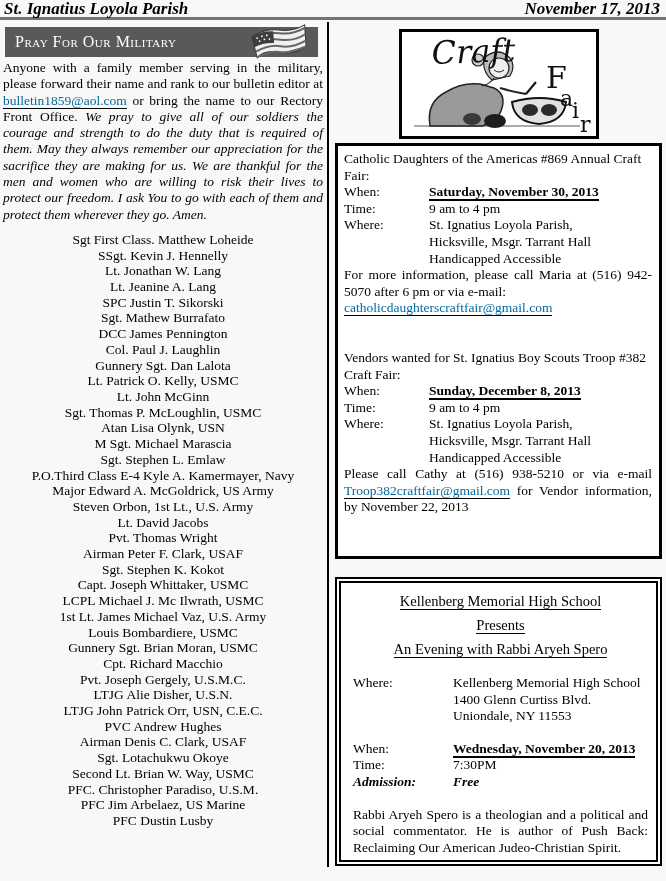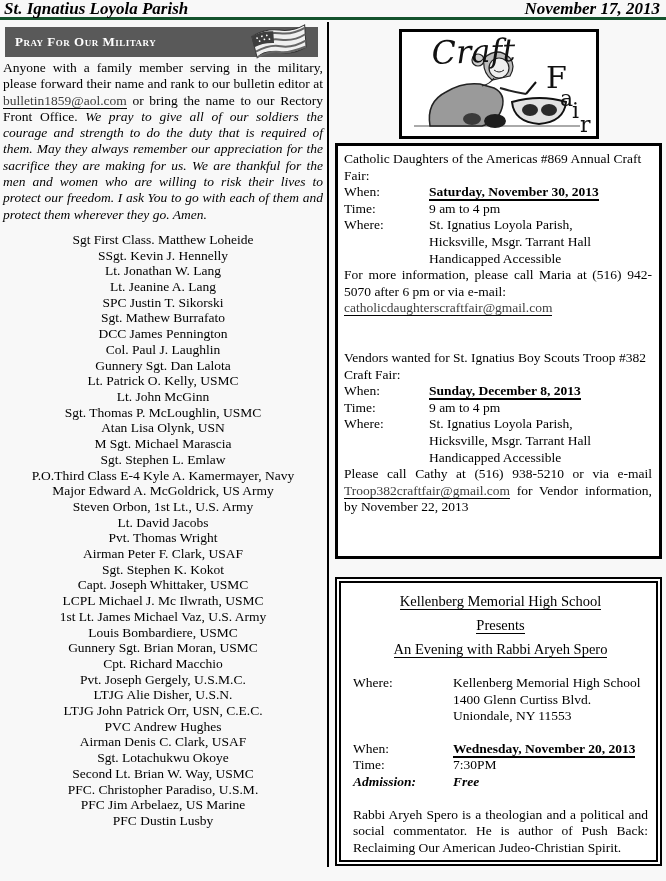--- a/index.html
+++ b/index.html
@@ -6,42 +6,42 @@
   html,body { background:#e9e9e9; }
   .page {
     position:relative; width:666px; height:881px; margin:0 auto;
     background:#f8f8f8; color:#000;
     font-family:"Liberation Serif", serif; font-size:13.5px; line-height:16.3px;
     overflow:hidden;
   }
   
   .hdr {
     display:flex; justify-content:space-between; align-items:baseline;
-    padding:1px 6px 0 4px; border-bottom:3px solid #14532d; height:20px;
+    padding:1px 6px 0 4px; border-bottom:3px solid #737373; height:20px;
   }
   .hdr span { font-size:17px; font-weight:bold; font-style:italic; white-space:nowrap; }
   
   .cols { display:flex; height:861px; }
   .leftcol { width:327px; padding:0 3px 0 2px; }
   .vdivider { width:2px; background:#000; margin-top:2px; margin-bottom:14px; }
   .rightcol { flex:1; padding:0 4px 0 6px; }
   
   .banner {
     position:relative; margin:7px 6px 3px 3px; height:30px; background:#595959;
     display:flex; align-items:center; padding-left:10px;
   }
   .banner-text {
-    color:#fff; font-weight:bold; font-size:13px; letter-spacing:.5px;
+    color:#fff; font-weight:normal; font-size:16px; letter-spacing:.5px;
     font-variant:small-caps;
   }
   .flag { position:absolute; right:6px; top:-4px; }
   
   .intro { text-align:justify; margin:2px 1px 0 1px; }
   .intro .em { font-style:italic; }
-  .email-link { text-decoration:none; color:#404040; border-bottom:1.5px solid #000; }
+  .email-link { text-decoration:none; color:#0369a1; border-bottom:1.5px solid #000; }
   
   .names { text-align:center; margin-top:9px; line-height:15.7px; }
   
   .craftbox {
     width:200px; height:110px; border:3px solid #000; background:#fff;
     margin:9px auto 0 auto;
   }
   
   .box1 {
     margin-top:4px; border:3px solid #000; background:#fff;

